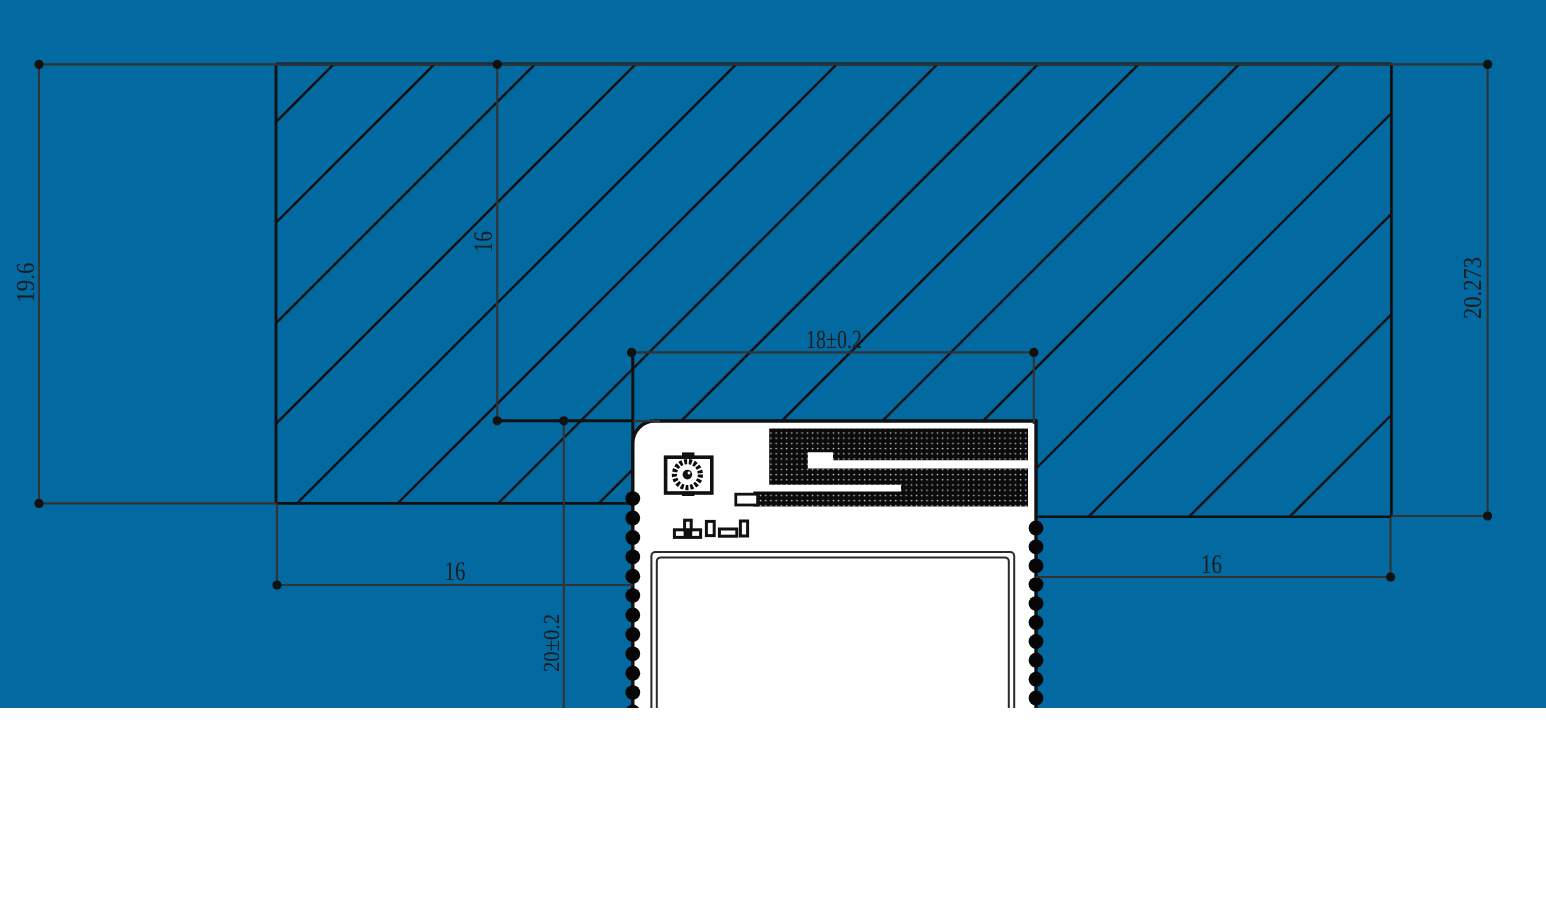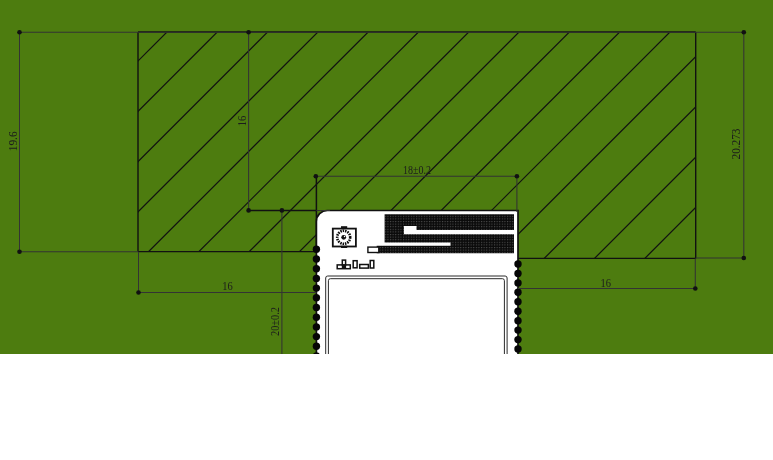--- a/index.html
+++ b/index.html
@@ -1,16 +1,16 @@
 <!DOCTYPE html>
 <html><head>
 <meta charset="utf-8">
 <style>
   html,body{margin:0;padding:0;background:#ffffff;}
-  #page{width:773px;height:354px;position:relative;background:#4d7c0f;overflow:hidden;}
+  #page{width:773px;height:354px;position:relative;background:#0369a1;overflow:hidden;}
   svg{display:block;}
   text{font-family:"Liberation Serif", serif; fill:#1c1c1c;}
 </style>
 </head>
 <body>
 
 <div id="page">
 <svg width="773" height="460" viewBox="0 0 773 460">
 <defs>
 

